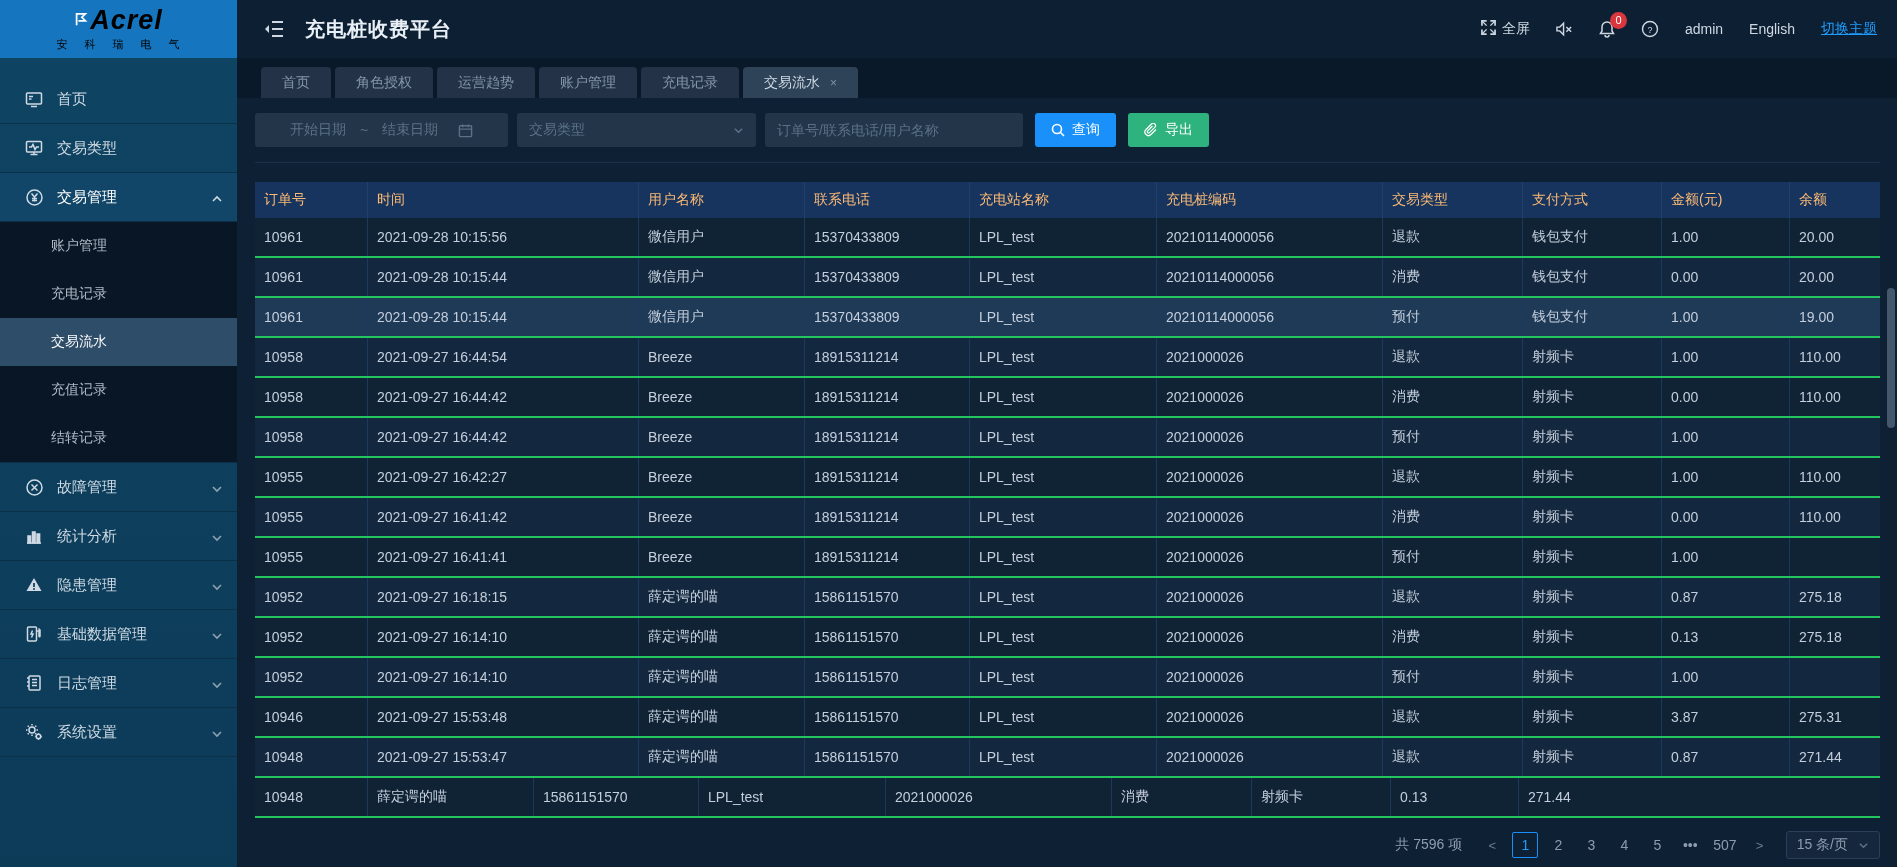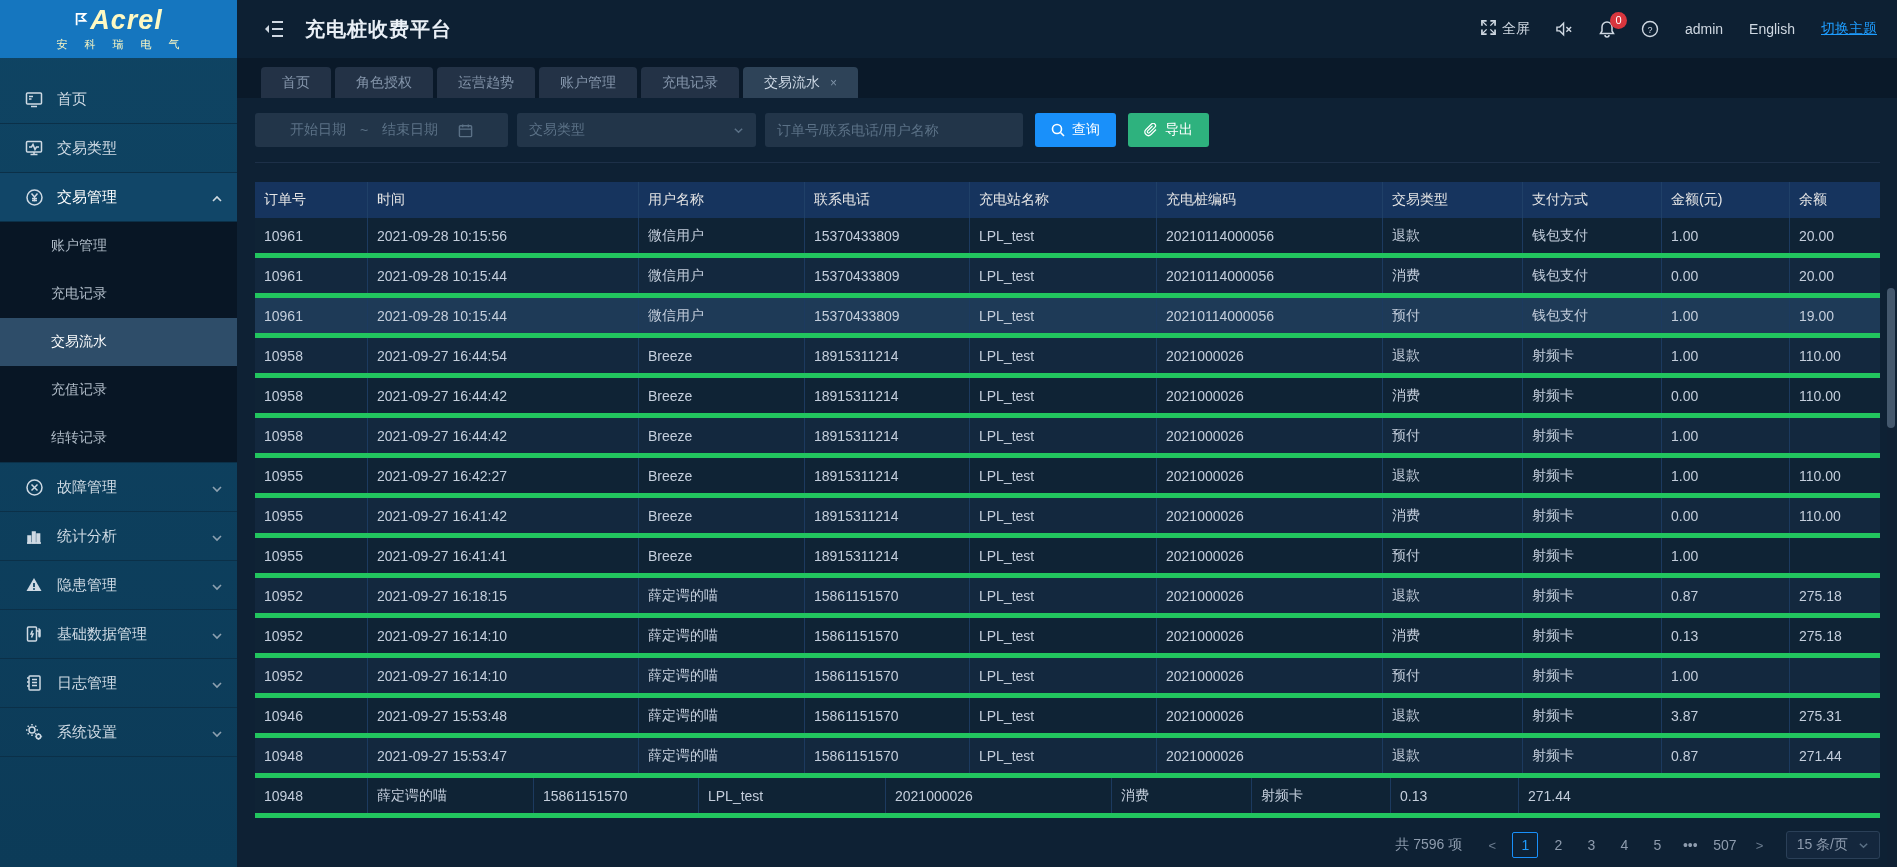--- a/index.html
+++ b/index.html
@@ -1,21 +1,21 @@
 <!DOCTYPE html>
 <html><head>
 <meta charset="utf-8">
 <style>
   * { margin:0; padding:0; box-sizing:border-box; }
   html,body { width:1897px; height:867px; overflow:hidden; }
   body { font-family:"Liberation Sans","DejaVu Sans",sans-serif; background:#0e2134; color:#c6d0dd; display:flex; }
 
   
   .sidebar { width:237px; height:867px; background:linear-gradient(180deg,#0f4463,#0c3b58); flex:0 0 auto; display:flex; flex-direction:column; }
-  .logo { height:58px; background:#1576bf; display:flex; flex-direction:column; align-items:center; justify-content:center; color:#fef9c3; }
+  .logo { height:58px; background:#1576bf; display:flex; flex-direction:column; align-items:center; justify-content:center; color:#000000; }
   .logo-row { display:flex; align-items:flex-end; gap:2px; }
   .logo-flag { width:14px; height:14px; margin-bottom:8px; }
   .logo-main { font-size:27px; font-weight:bold; font-style:italic; letter-spacing:1px; line-height:1; }
   .logo-sub { font-size:11px; letter-spacing:7px; margin-top:3px; margin-left:6px; white-space:nowrap; }
   .menu { padding-top:17px; flex:1; overflow:hidden; }
   .mi { height:49px; display:flex; align-items:center; padding:0 14px 0 24px; border-bottom:1px solid #0b3048; cursor:pointer; color:#cfdae4; font-size:15px; }
   .mi .mi-ic { width:20px; height:20px; margin-right:13px; display:flex; align-items:center; justify-content:center; flex:0 0 auto; }
   .mi .mi-lb { flex:1; white-space:nowrap; }
   .mi .mi-cv { width:12px; height:12px; opacity:.8; }
   .mi.expanded { background:#114668; color:#fff; }
@@ -54,24 +54,24 @@
   .searchbox input::placeholder { color:#5b7186; }
   .btn { height:34px; border:none; border-radius:3px; color:#fff; font-size:14px; display:flex; align-items:center; gap:7px; padding:0 16px; cursor:pointer; margin-left:3px; font-family:inherit; }
   .btn-query { background:#1990fa; }
   .btn-export { background:#2eb27e; }
   .divider { height:1px; background:#1d3048; margin-top:15px; }
 
   
   .table { margin-top:19px; width:1625px; }
   .trow { display:flex; }
   .thead { background:#16345e; height:36px; }
-  .thead .tcell { color:#e5e5e5; font-size:14px; border-right:1px solid #1f4068; }
+  .thead .tcell { color:#fdba74; font-size:14px; border-right:1px solid #1f4068; }
   .tcell { display:flex; align-items:center; padding-left:9px; font-size:14px; color:#c4cedc; overflow:hidden; white-space:nowrap; border-right:1px solid #1c3a5f; }
   .tcell:last-child { border-right:none; }
-  .tbody .trow { height:40px; border-bottom:5px solid #22c55e; }
+  .tbody .trow { height:40px; border-bottom:2px solid #22c55e; }
   .tbody .trow.odd { background:#0f2335; }
   .tbody .trow.even { background:#13283e; }
   .tbody .trow.hl { background:#1e3a57; }
 
   
   .vscroll { position:absolute; right:2px; top:185px; width:8px; height:635px; background:#0f2033; border-radius:4px; }
   .vthumb { position:absolute; top:5px; left:0; width:8px; height:140px; background:#44586d; border-radius:4px; }
 
   
   .pagination { position:absolute; right:17px; bottom:8px; display:flex; align-items:center; gap:7px; font-size:14px; color:#8e9cae; }

